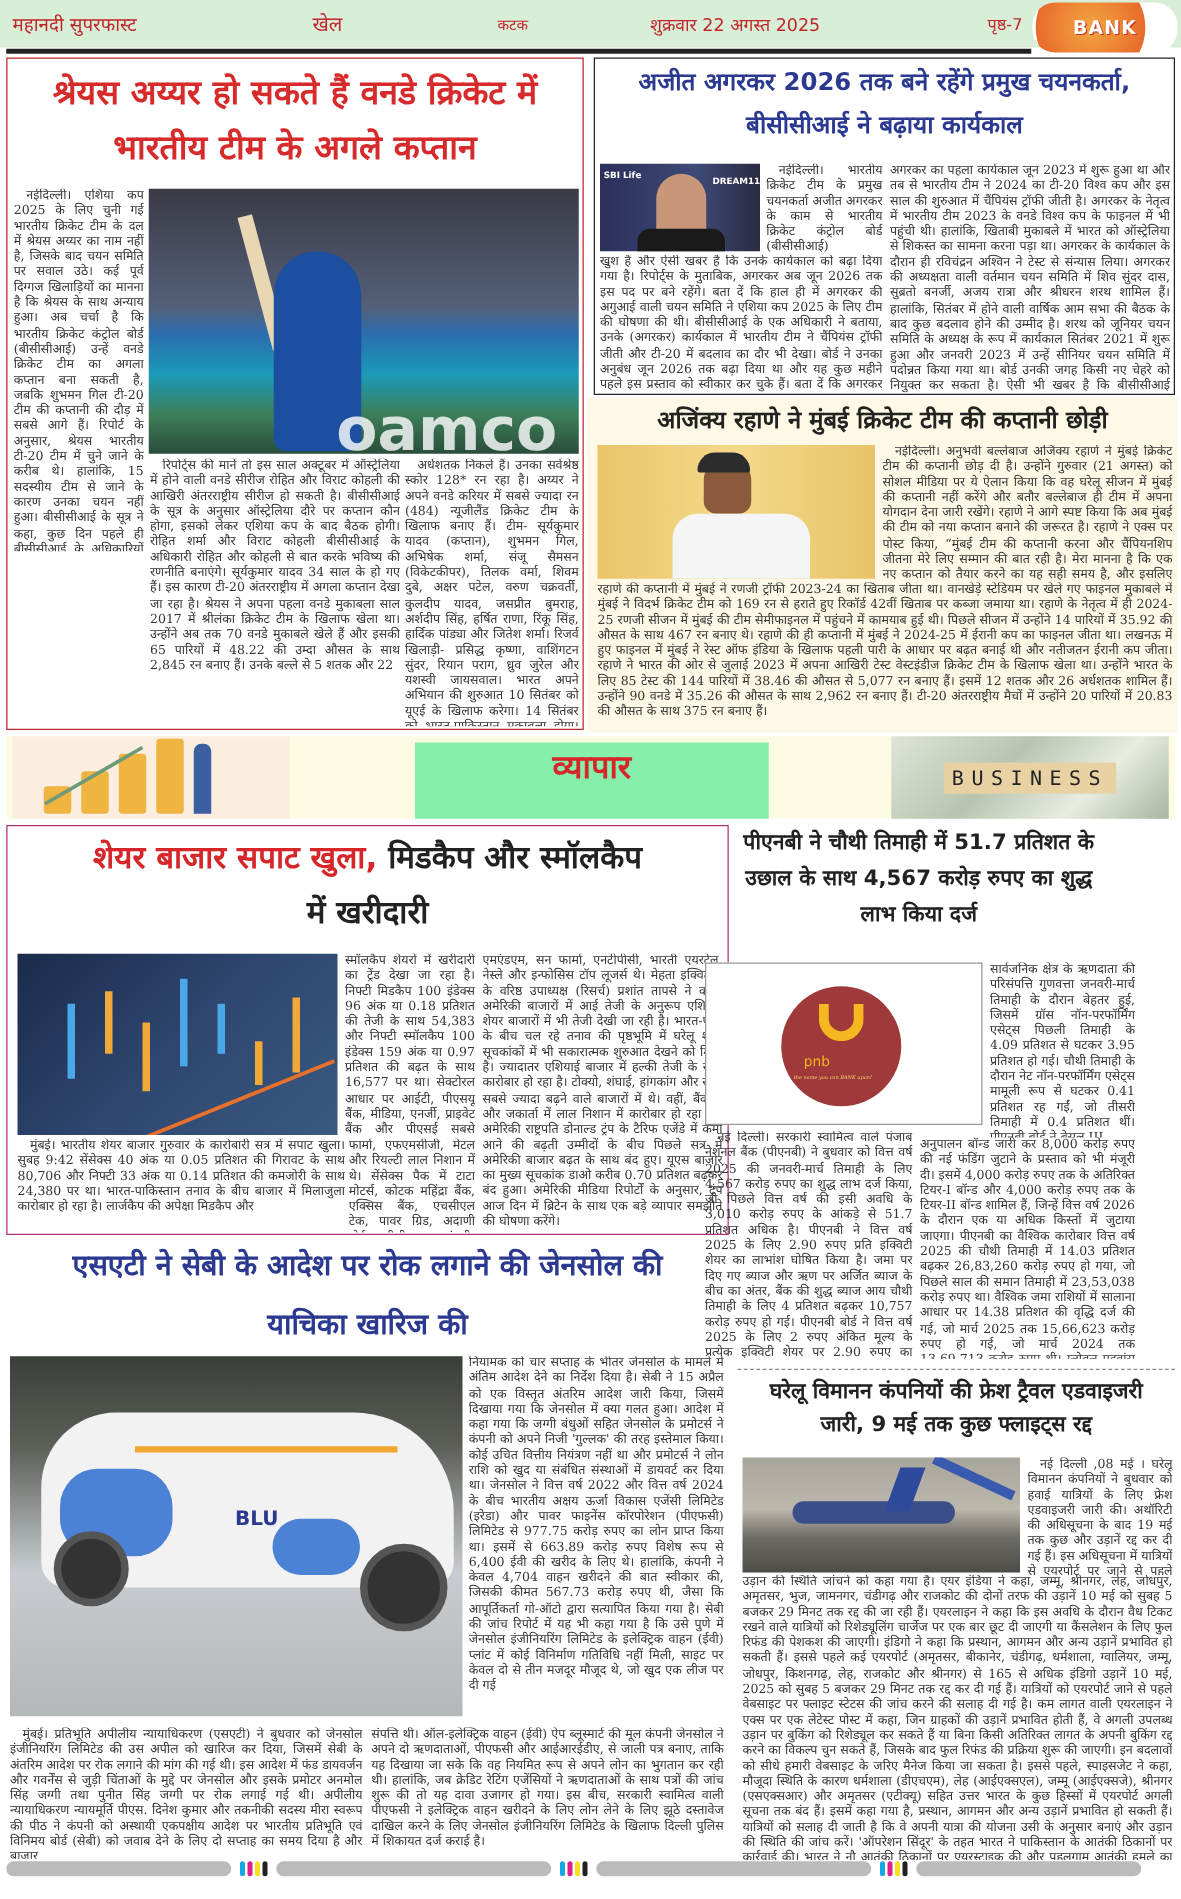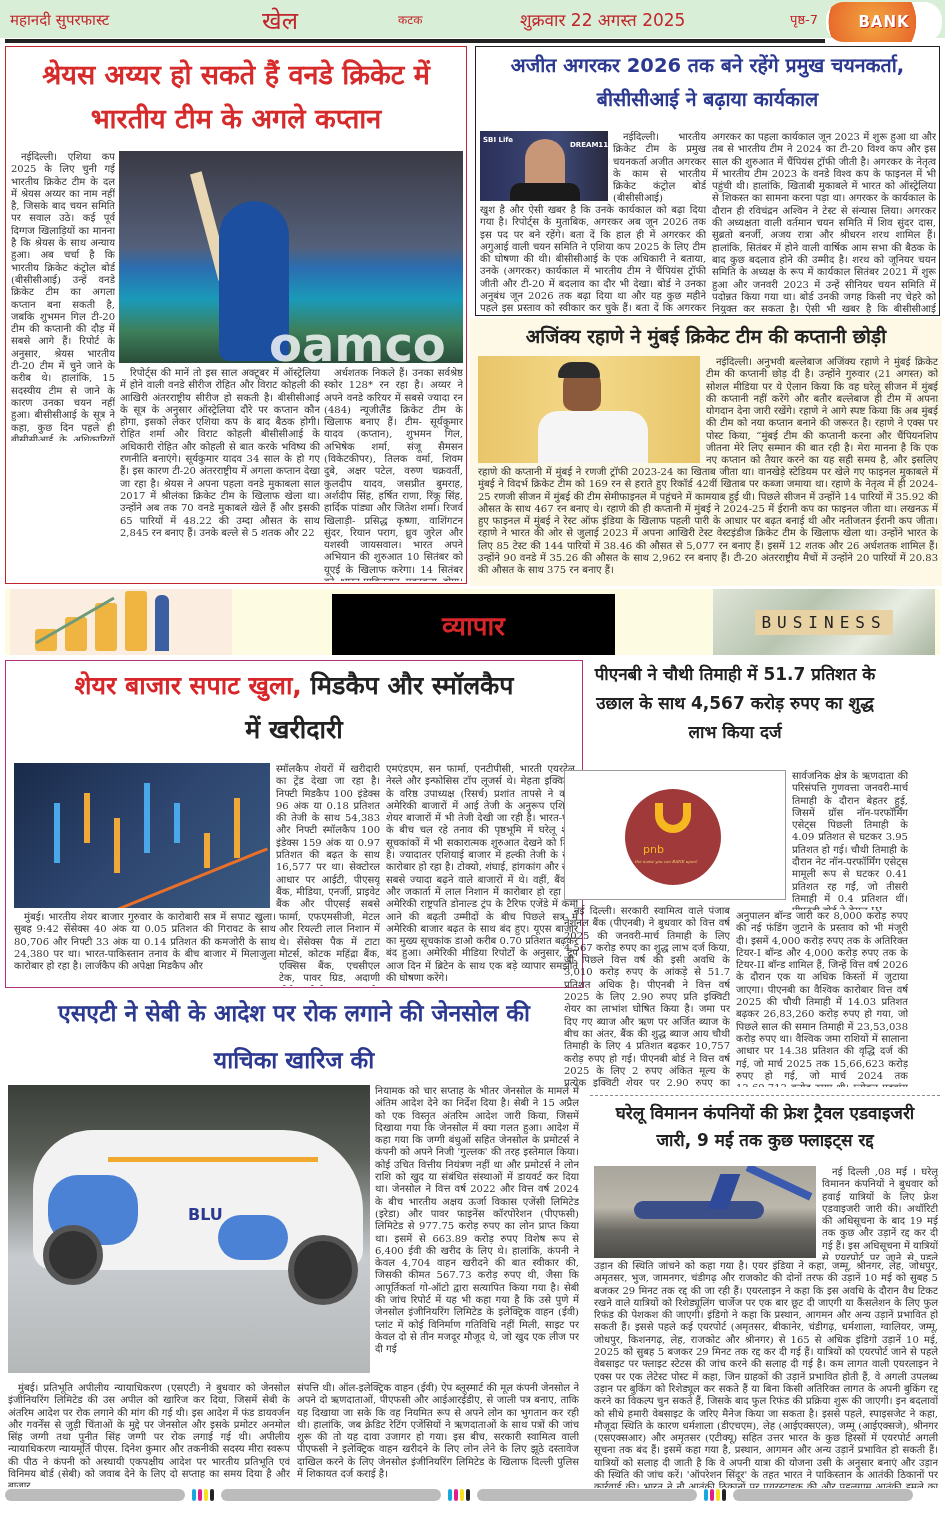--- a/index.html
+++ b/index.html
@@ -1,23 +1,23 @@
 <!DOCTYPE html>
 <html><head>
 <meta charset="utf-8">
 <style>
 *{box-sizing:border-box;margin:0;padding:0}
 body{width:945px;height:1519px;background:#fff;font-family:"DejaVu Serif",serif;color:#222;position:relative;overflow:hidden}
 .abs{position:absolute}
 .masthead{left:0;top:0;width:945px;height:38px;background:#d9eed6;display:flex;align-items:center;font-family:"DejaVu Sans",sans-serif;color:#c0262c}
 .masthead span{position:absolute}
 .mh-paper{left:10px;font-size:15px}
-.mh-sec{left:262px;font-size:24px}
+.mh-sec{left:250px;font-size:16px}
 .mh-city{left:398px;font-size:12px}
-.mh-date{left:520px;font-size:17px}
+.mh-date{left:520px;font-size:14px}
 .mh-page{left:790px;font-size:13px}
 .sport-logo{left:826px;top:2px;width:116px;height:40px;border-radius:18px;background:radial-gradient(circle at 40% 50%,#f3a640,#e86b2c 60%,#ffffff 61%);display:flex;align-items:center;justify-content:center;font-family:"DejaVu Sans",sans-serif;font-weight:bold;color:#fff;font-size:15px;letter-spacing:1px;text-shadow:1px 1px 0 #c4342a}
 .rule{left:5px;top:39px;width:820px;height:4px;background:#222}
 .box{border:1.5px solid #c0262c}
 .head{font-family:"DejaVu Sans",sans-serif;font-weight:bold;text-align:center;line-height:1.5}
 .body{font-size:10px;line-height:12.3px;text-align:justify;color:#333}
 .img{background:#555;overflow:hidden}
 .p-indent{text-indent:10px}
 .pill{height:12px;border-radius:6px;background:#bbb}
 .dot{width:4px;height:12px;border-radius:2px;display:inline-block;margin:0 1px}
@@ -82,21 +82,21 @@
 
 <div class="abs" style="left:5px;top:589px;width:935px;height:66px;background:#fefbe3">
   <div class="abs" style="left:5px;top:0;width:222px;height:66px;background:#fbeee0">
     <div class="abs" style="left:25px;top:40px;width:22px;height:22px;background:#f0b440;border-radius:3px"></div>
     <div class="abs" style="left:55px;top:28px;width:22px;height:34px;background:#f0b440;border-radius:3px"></div>
     <div class="abs" style="left:85px;top:14px;width:22px;height:48px;background:#f0b440;border-radius:3px"></div>
     <div class="abs" style="left:115px;top:2px;width:22px;height:60px;background:#f0b440;border-radius:3px"></div>
     <div class="abs" style="left:145px;top:6px;width:14px;height:56px;background:#3b5fa0;border-radius:6px 6px 0 0"></div>
     <div class="abs" style="left:20px;top:30px;width:90px;height:3px;background:#6f9a7a;transform:rotate(-30deg)"></div>
   </div>
-  <div class="abs" style="left:327px;top:5px;width:283px;height:61px;background:#000000;display:flex;align-items:center;justify-content:center">
+  <div class="abs" style="left:327px;top:5px;width:283px;height:61px;background:#86efac;display:flex;justify-content:center">
     <span style="font-family:'DejaVu Sans',sans-serif;font-weight:bold;color:#d7262a;font-size:26px">व्यापार</span>
   </div>
   <div class="abs" style="left:708px;top:0;width:222px;height:66px;background:linear-gradient(135deg,#dfe5d8,#b8c4b0 40%,#e8ede2 70%,#a9b5a0);display:flex;align-items:center;justify-content:center">
     <span style="font-family:'DejaVu Sans Mono',monospace;font-size:16px;letter-spacing:6px;background:#e8d2a4;padding:3px 6px;color:#222">BUSINESS</span>
   </div>
 </div>
 
 <div class="abs" style="left:5px;top:660px;width:578px;height:328px;border:1.5px solid #b0307a">
   <div class="head" style="font-size:25px;line-height:44px;padding-top:3px">
     <div><span style="color:#d7262a">शेयर बाजार सपाट खुला,</span> <span style="color:#222">मिडकैप और स्मॉलकैप</span></div>

